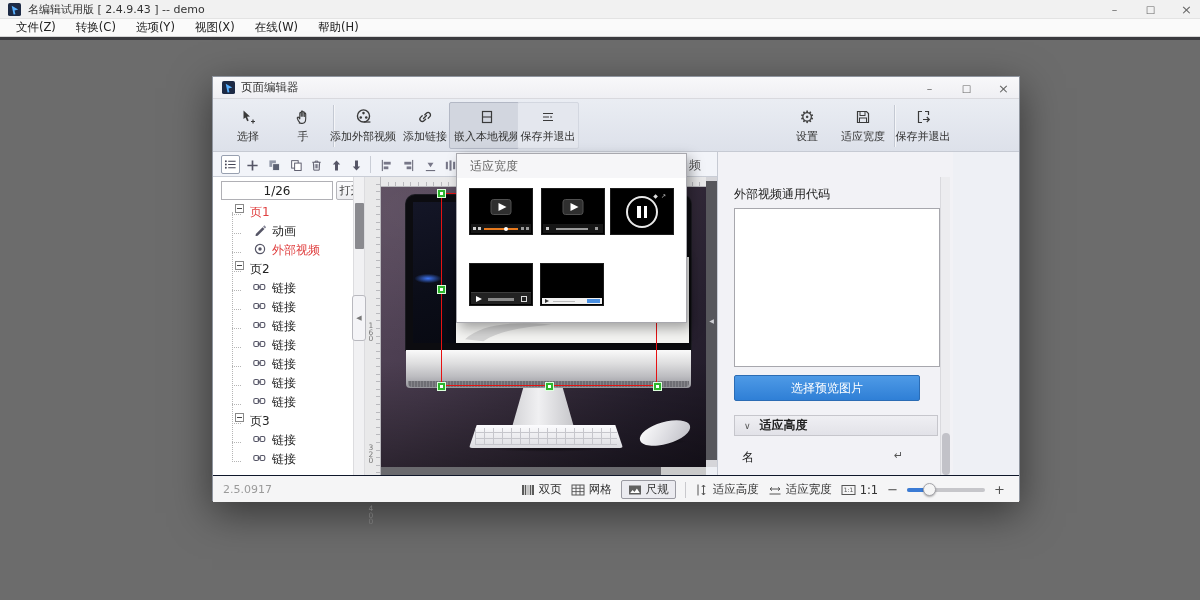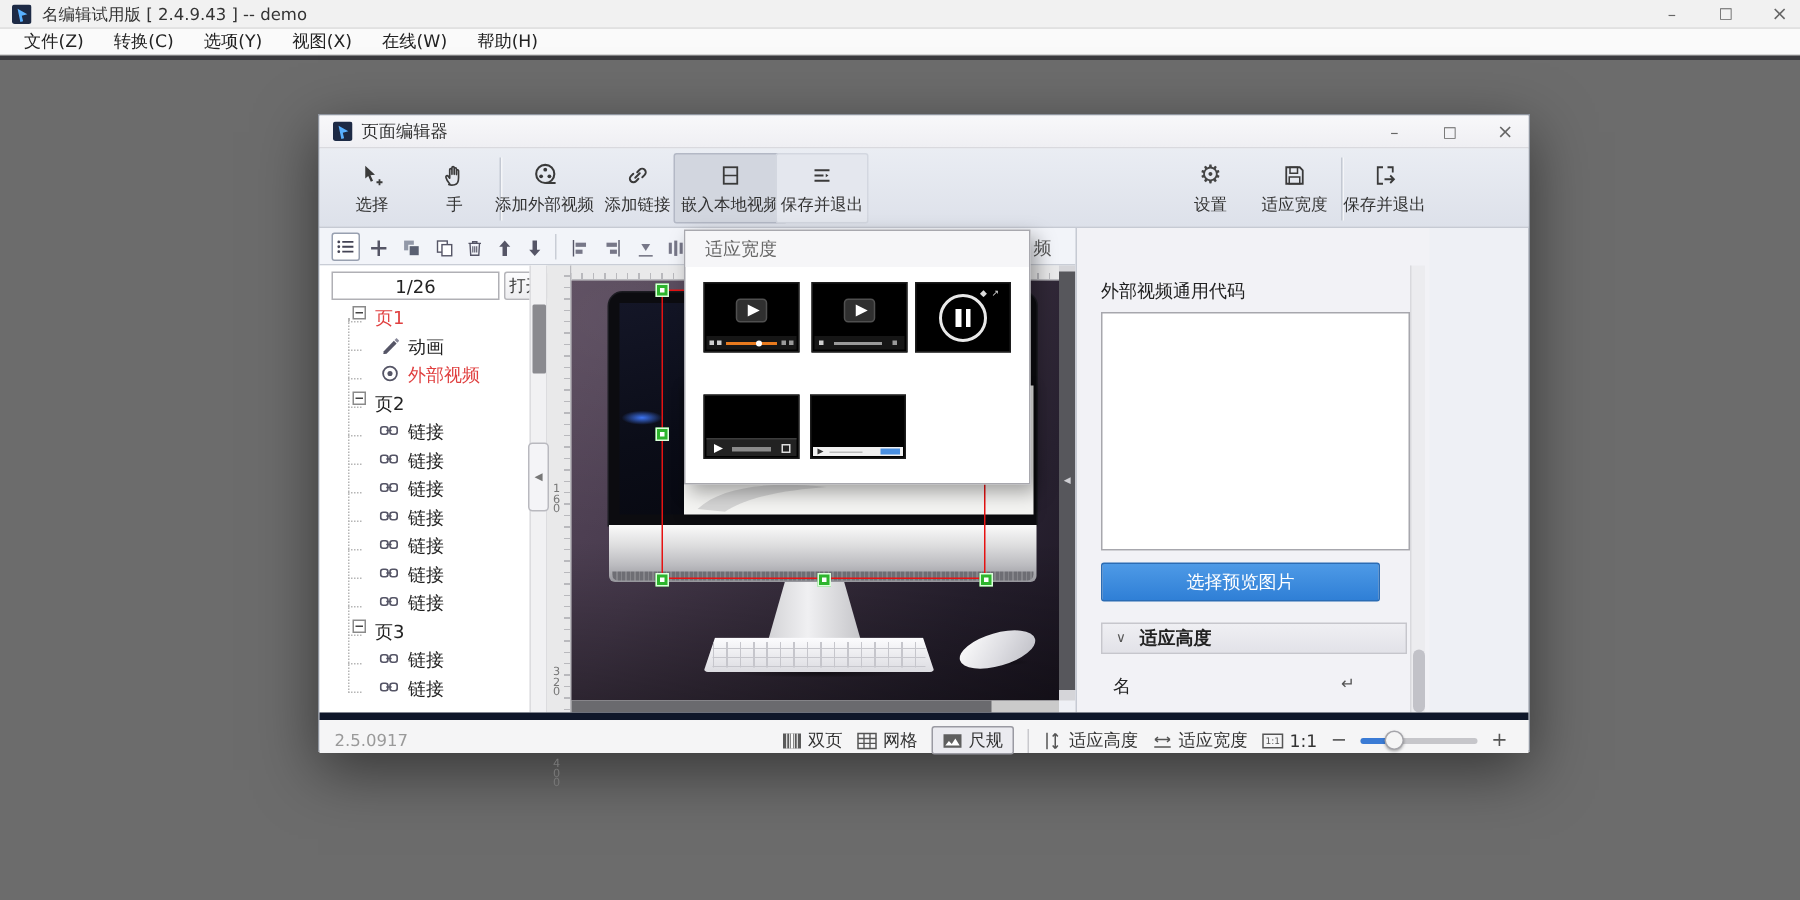--- a/index.html
+++ b/index.html
@@ -189,21 +189,21 @@
   .vbar4 .txt{position:absolute;left:17px;top:5px;width:26px;height:3px;background:#8a8a8a}
   .vbar4 .fsq{position:absolute;right:4px;top:3px;width:6px;height:6px;border:1px solid #ddd}
   .vbar5{position:absolute;left:1px;right:1px;bottom:1px;height:6px;background:#f1f1f1}
   .vbar5 .ply{position:absolute;left:3px;top:1px;border-left:4px solid #333;
               border-top:2px solid transparent;border-bottom:2px solid transparent}
   .vbar5 .dash{position:absolute;left:11px;top:2.5px;width:22px;height:1.5px;background:#bbb}
   .vbar5 .blue{position:absolute;right:2px;top:1px;width:13px;height:4px;background:#4a90e2}
 
   
   .statusbar{position:absolute;left:0;top:398px;width:100%;height:27px;background:#f5f5f6;
-             border-top:5px solid #0f172a;display:flex;align-items:center}
+             border-top:1px solid #0f172a;display:flex;align-items:center}
   .version{position:absolute;left:10px;top:7px;color:#9a9a9a;font-size:11px}
   .sb-right{position:absolute;right:14px;top:0;height:27px;display:flex;align-items:center;gap:9px}
   .sb-item{display:flex;align-items:center;gap:4px;font-size:11.5px;color:#333}
   .sb-item.active{border:1px solid #9a9aa2;background:#ebebf0;padding:1px 6px;border-radius:2px}
   .sb-sep{width:1px;height:16px;background:#c9c9cd}
   .sb-glyph{color:#555;font-size:13px;line-height:1}
   .slider{position:relative;width:78px;height:13px}
   .slider .track{position:absolute;left:0;top:5px;width:78px;height:4px;background:#c6c6ca;border-radius:2px}
   .slider .fill{position:absolute;left:0;top:5px;height:4px;background:#3a7bd5;border-radius:2px}
   .slider .thumb{position:absolute;top:0;width:13px;height:13px;border-radius:50%;background:#f5f5f5;

